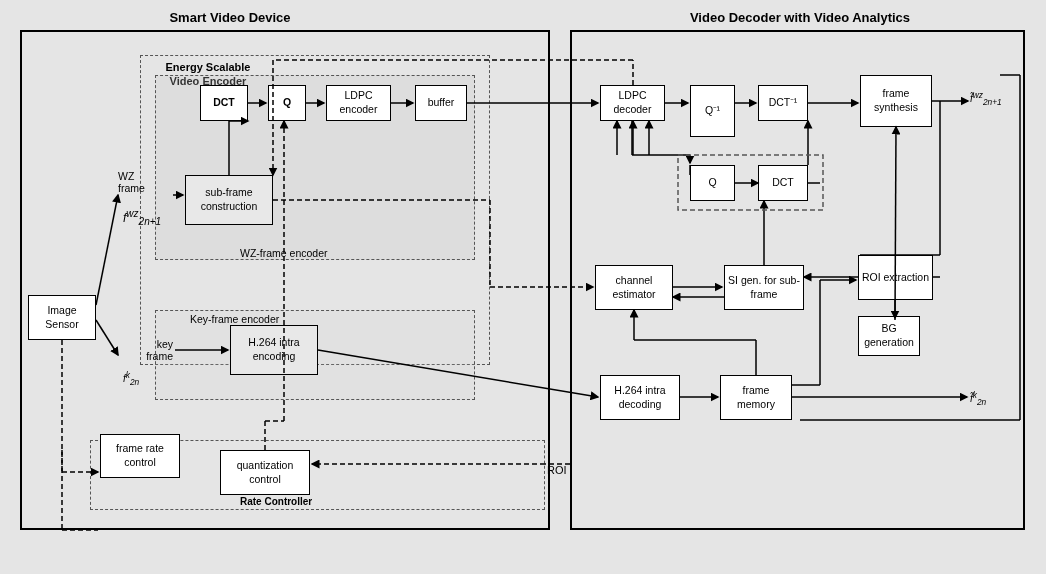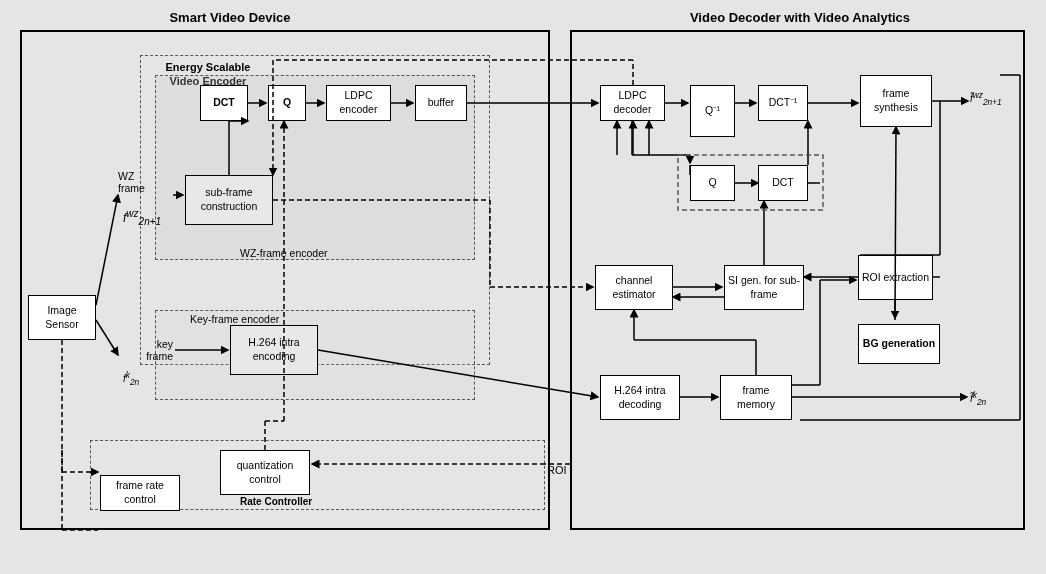--- a/index.html
+++ b/index.html
@@ -104,21 +104,21 @@
 encoder</div>
 
   <div class="block" style="left:415px; top:85px; width:52px; height:36px;">buffer</div>
 
   <div class="block block-gray" style="left:185px; top:175px; width:88px; height:50px;text-align:center;">sub-frame
 construction</div>
 
   <div class="block block-gray" style="left:230px; top:325px; width:88px; height:50px;">H.264 intra
 encoding</div>
 
-  <div class="block" style="left:100px; top:475px; width:80px; height:36px;">frame rate
+  <div class="block" style="left:100px; top:434px; width:80px; height:44px;">frame rate
 control</div>
 
   <div class="block" style="left:220px; top:450px; width:90px; height:45px;">quantization
 control</div>
 
   <div class="block" style="left:28px; top:295px; width:68px; height:45px;">Image
 Sensor</div>
 
   <div class="block" style="left:600px; top:85px; width:65px; height:36px;">LDPC
 decoder</div>
@@ -136,21 +136,21 @@
 
   <div class="block" style="left:595px; top:265px; width:78px; height:45px;">channel
 estimator</div>
 
   <div class="block" style="left:724px; top:265px; width:80px; height:45px;">SI gen. for
 sub-frame</div>
 
   <div class="block" style="left:858px; top:255px; width:75px; height:45px;">ROI
 extraction</div>
 
-  <div class="block" style="left:858px; top:324px; width:82px; height:40px;font-weight:bold;">BG
+  <div class="block" style="left:858px; top:316px; width:62px; height:40px;">BG
 generation</div>
 
   <div class="block" style="left:600px; top:375px; width:80px; height:45px;">H.264 intra
 decoding</div>
 
   <div class="block" style="left:720px; top:375px; width:72px; height:45px;">frame
 memory</div>
 
   <div class="label" style="left:118px; top:170px; width:55px; text-align:left;">
     <span style="white-space:pre;">WZ

